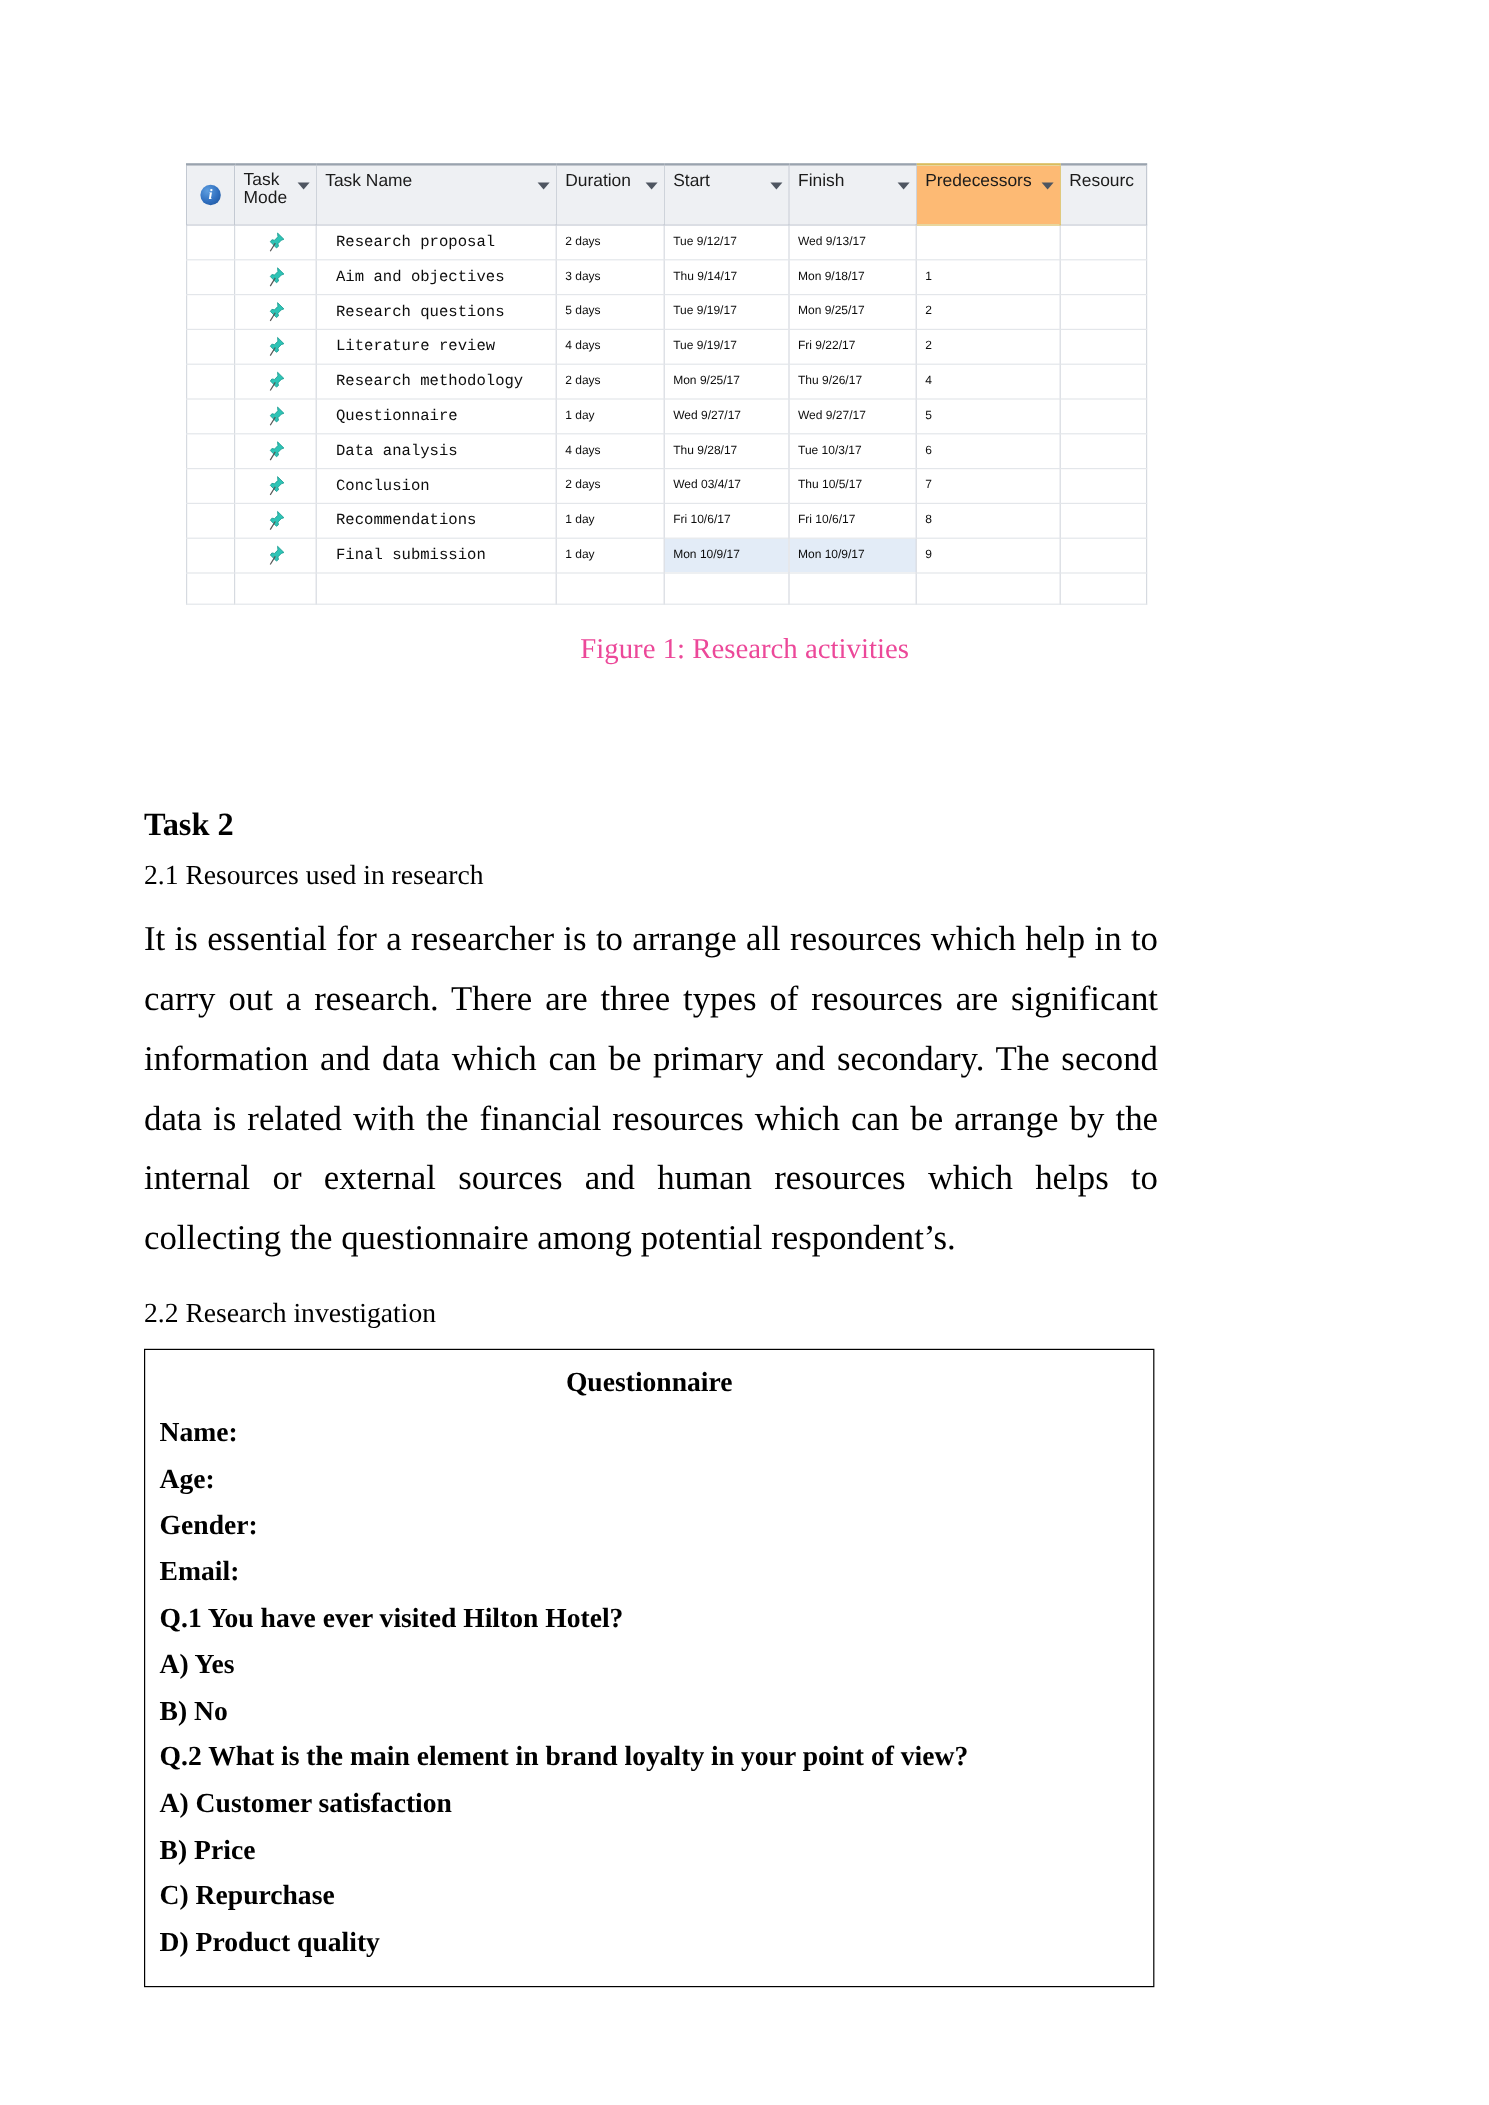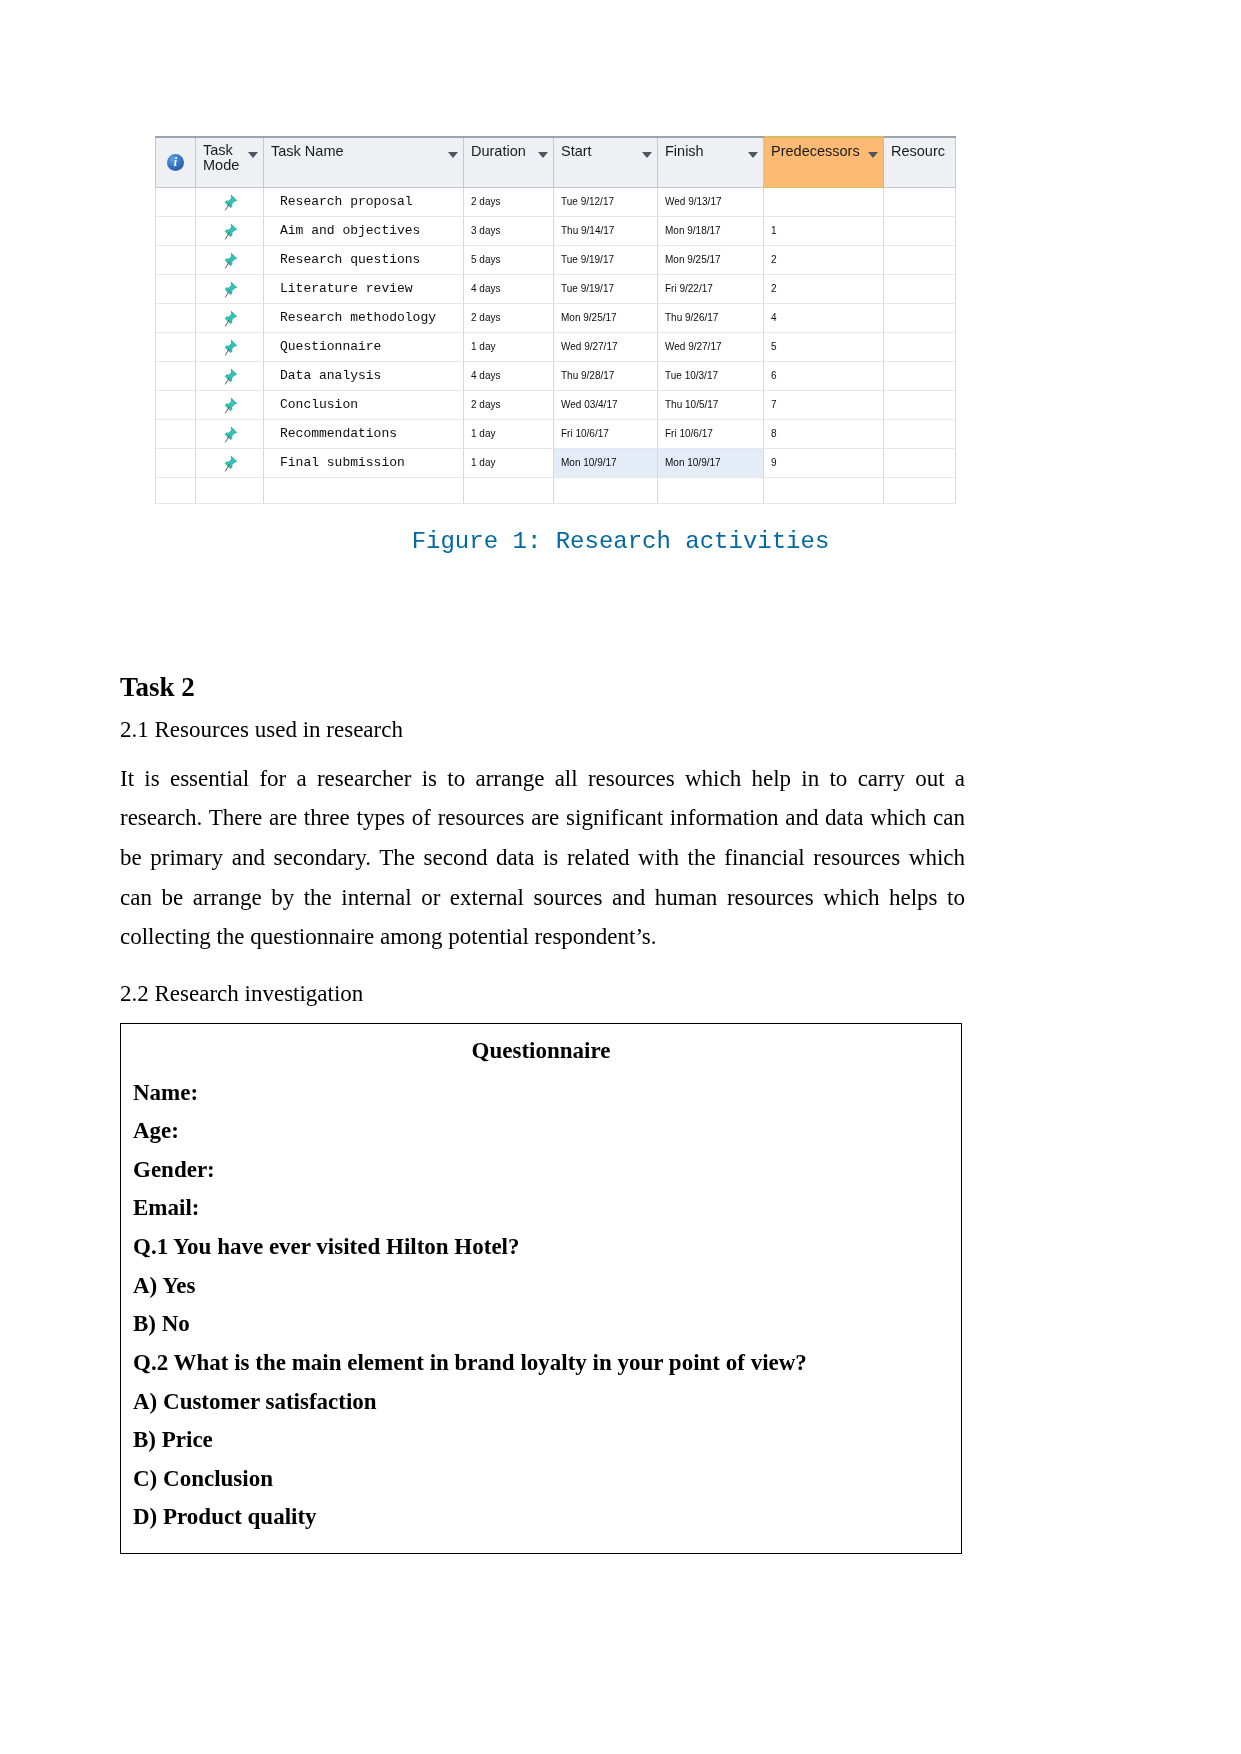--- a/index.html
+++ b/index.html
@@ -135,23 +135,23 @@
 
   .pin-icon { display: inline-block; width: 16px; height: 18px; vertical-align: middle; }
 
   
   .fig-caption {
     position: absolute;
     left: 0;
     top: 528px;
     width: 1241px;
     text-align: center;
-    font-family: Liberation Mono, monospace;
+    font-family: Liberation Serif, serif;
     font-size: 24px;
-    color: #0369a1;
+    color: #ec4899;
   }
 
   
   .content {
     position: absolute;
     left: 120px;
     top: 672px;
     width: 845px;
   }
   h1.task-heading {
@@ -159,21 +159,21 @@
     font-weight: bold;
     margin: 0 0 12px 0;
     line-height: 1.15;
   }
   .sub-heading {
     font-size: 23px;
     margin: 0 0 14px 0;
     line-height: 1.3;
   }
   p.body-par {
-    font-size: 23px;
+    font-size: 29px;
     line-height: 1.72;
     margin: 0 0 22px 0;
     text-align: justify;
     text-justify: inter-word;
   }
   .sub-heading.second { margin-top: 20px; }
 
   
   .q-box {
     border: 1.5px solid #000000;
@@ -405,19 +405,19 @@
           <div class="q-line">Name:</div>
           <div class="q-line">Age:</div>
           <div class="q-line">Gender:</div>
           <div class="q-line">Email:</div>
           <div class="q-line">Q.1 You have ever visited Hilton Hotel?</div>
           <div class="q-line">A) Yes</div>
           <div class="q-line">B) No</div>
           <div class="q-line">Q.2 What is the main element in brand loyalty in your point of view?</div>
           <div class="q-line">A) Customer satisfaction</div>
           <div class="q-line">B) Price</div>
-          <div class="q-line">C) Conclusion</div>
+          <div class="q-line">C) Repurchase</div>
           <div class="q-line">D) Product quality</div>
         </div>
     </div>
   </div>
 
 </div>
 
 </body></html>

